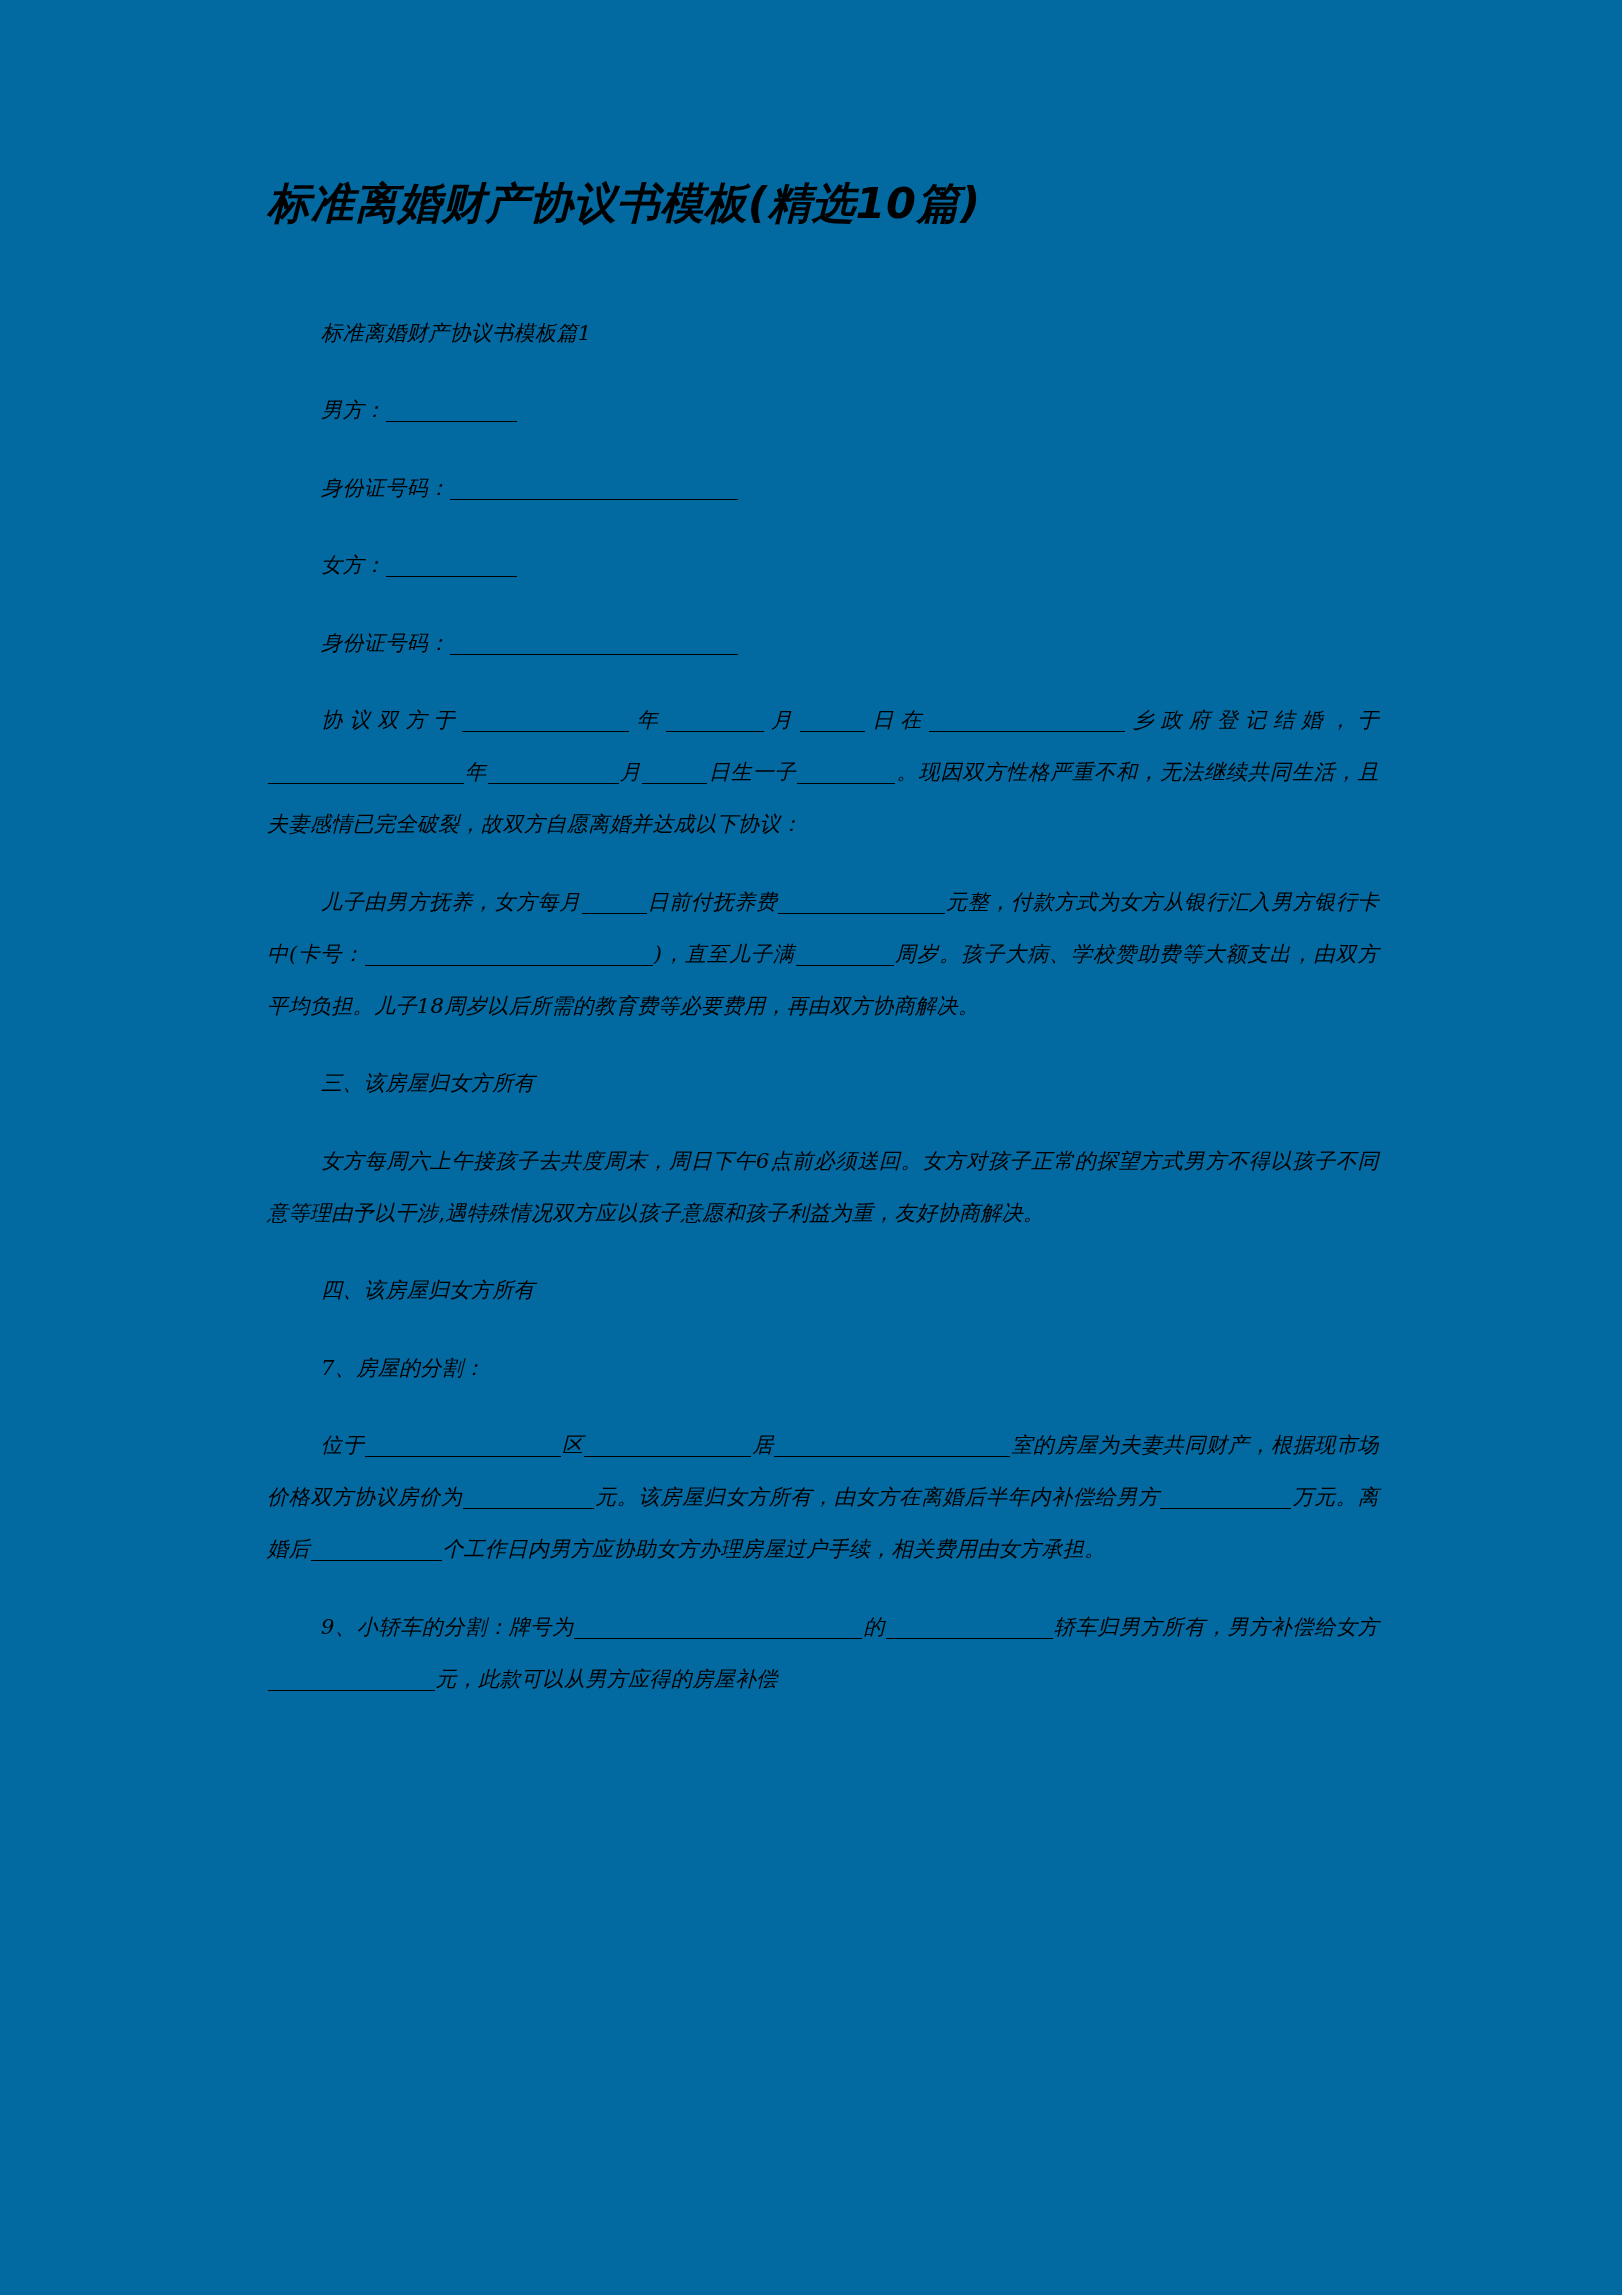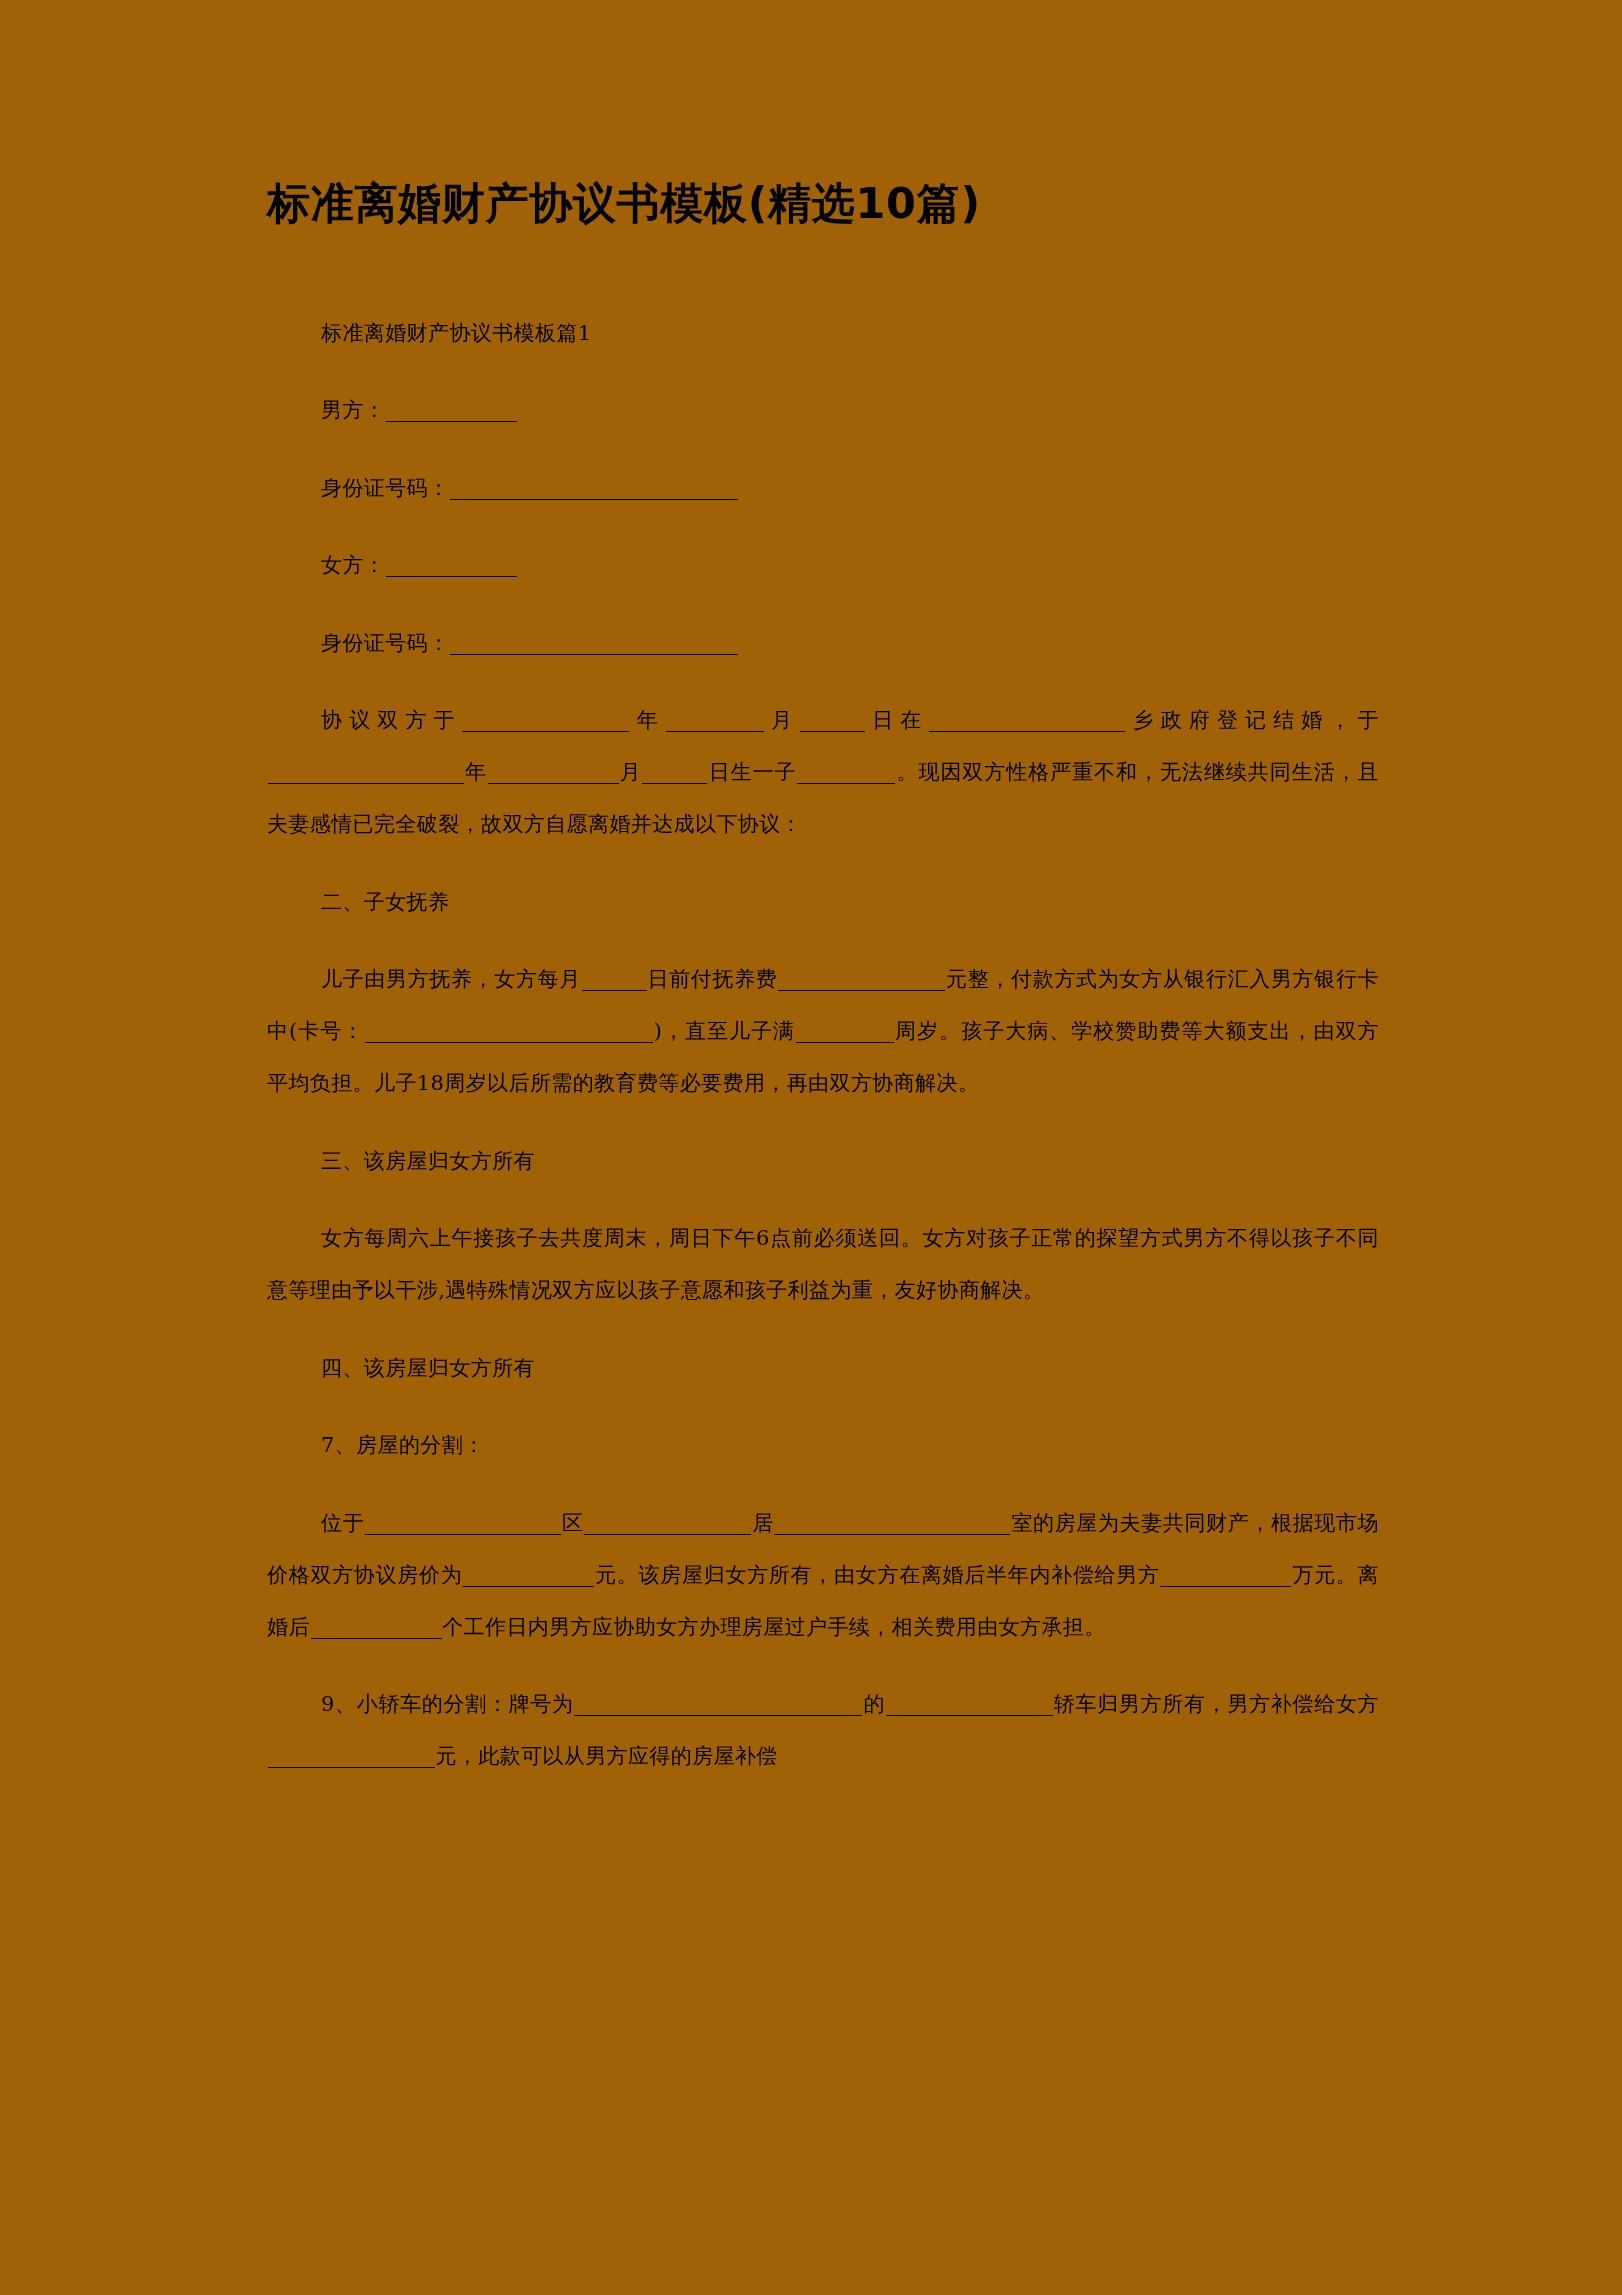--- a/index.html
+++ b/index.html
@@ -8,23 +8,24 @@
     background: #ffffff;
   }
   body {
     font-family: "DejaVu Serif", "Liberation Serif", serif;
     color: #000000;
   }
   .page {
     position: relative;
     width: 1623px;
     height: 2295px;
-    background: #a16207;
+    background: #0369a1;
     box-sizing: border-box;
     overflow: hidden;
+    font-style: italic;
   }
   .content {
     position: absolute;
     left: 267px;
     top: 0;
     width: 1112px;
   }
   .doc-title {
     font-family: "DejaVu Sans", "Liberation Sans", sans-serif;
     font-weight: bold;
@@ -80,21 +81,20 @@
 
       <p class="para"><span>身份证号码：</span><span class="blank b-4xl"></span></p>
 
       <p class="para"><span>女方：</span><span class="blank b-lg"></span></p>
 
       <p class="para"><span>身份证号码：</span><span class="blank b-4xl"></span></p>
 
       <p class="para"><span>协议双方于</span><span class="blank b-xl"></span><span>年</span><span class="blank b-md"></span><span>月</span><span class="blank b-sm"></span><span>日在</span><span class="blank b-2xl"></span><span>乡政府登记结婚，于</span><span class="blank b-2xl"></span><span>年</span><span class="blank b-lg"></span><span>月</span><span class="blank b-sm"></span><span>日生一子</span><span class="blank b-md"></span><span>。现因双方性格严重不和，无法继续共同生活，且夫妻感情已完全破裂，故双方自愿离婚并达成以下协议：</span></p>
 
 
-      <p class="para"><span>二、子女抚养</span></p>
 
       <p class="para"><span>儿子由男方抚养，女方每月</span><span class="blank b-sm"></span><span>日前付抚养费</span><span class="blank b-xl"></span><span>元整，付款方式为女方从银行汇入男方银行卡中(卡号：</span><span class="blank b-4xl"></span><span>)，直至儿子满</span><span class="blank b-md"></span><span>周岁。孩子大病、学校赞助费等大额支出，由双方平均负担。儿子18周岁以后所需的教育费等必要费用，再由双方协商解决。</span></p>
 
       <p class="para"><span>三、该房屋归女方所有</span></p>
 
       <p class="para"><span>女方每周六上午接孩子去共度周末，周日下午6点前必须送回。女方对孩子正常的探望方式男方不得以孩子不同意等理由予以干涉,遇特殊情况双方应以孩子意愿和孩子利益为重，友好协商解决。</span></p>
 
       <p class="para"><span>四、该房屋归女方所有</span></p>
 
       <p class="para"><span>7、房屋的分割：</span></p>

